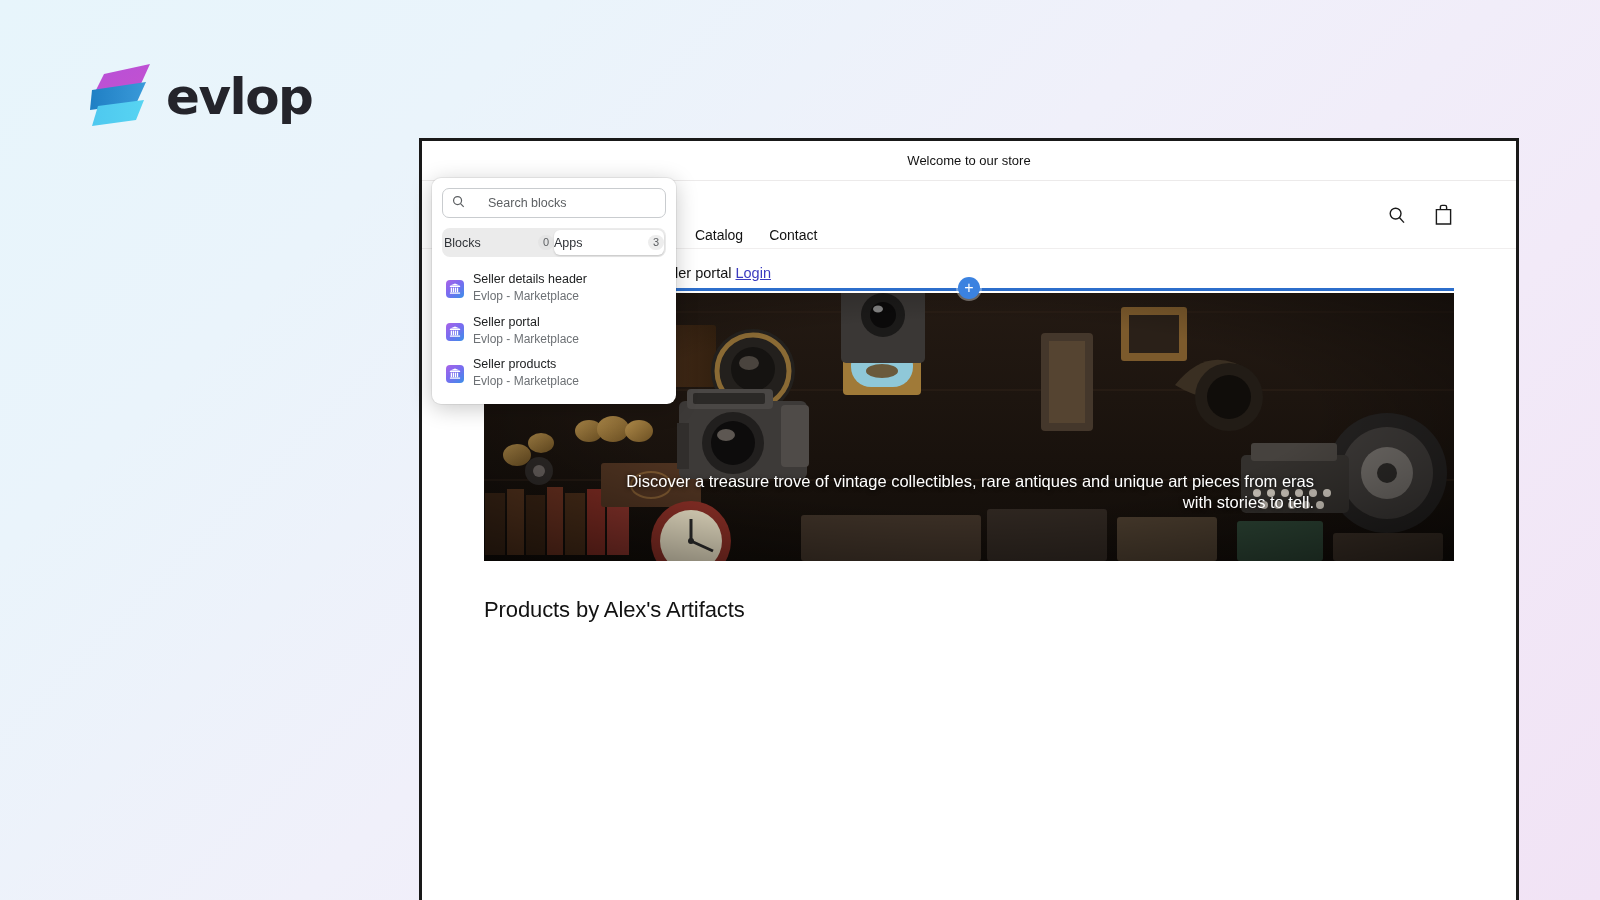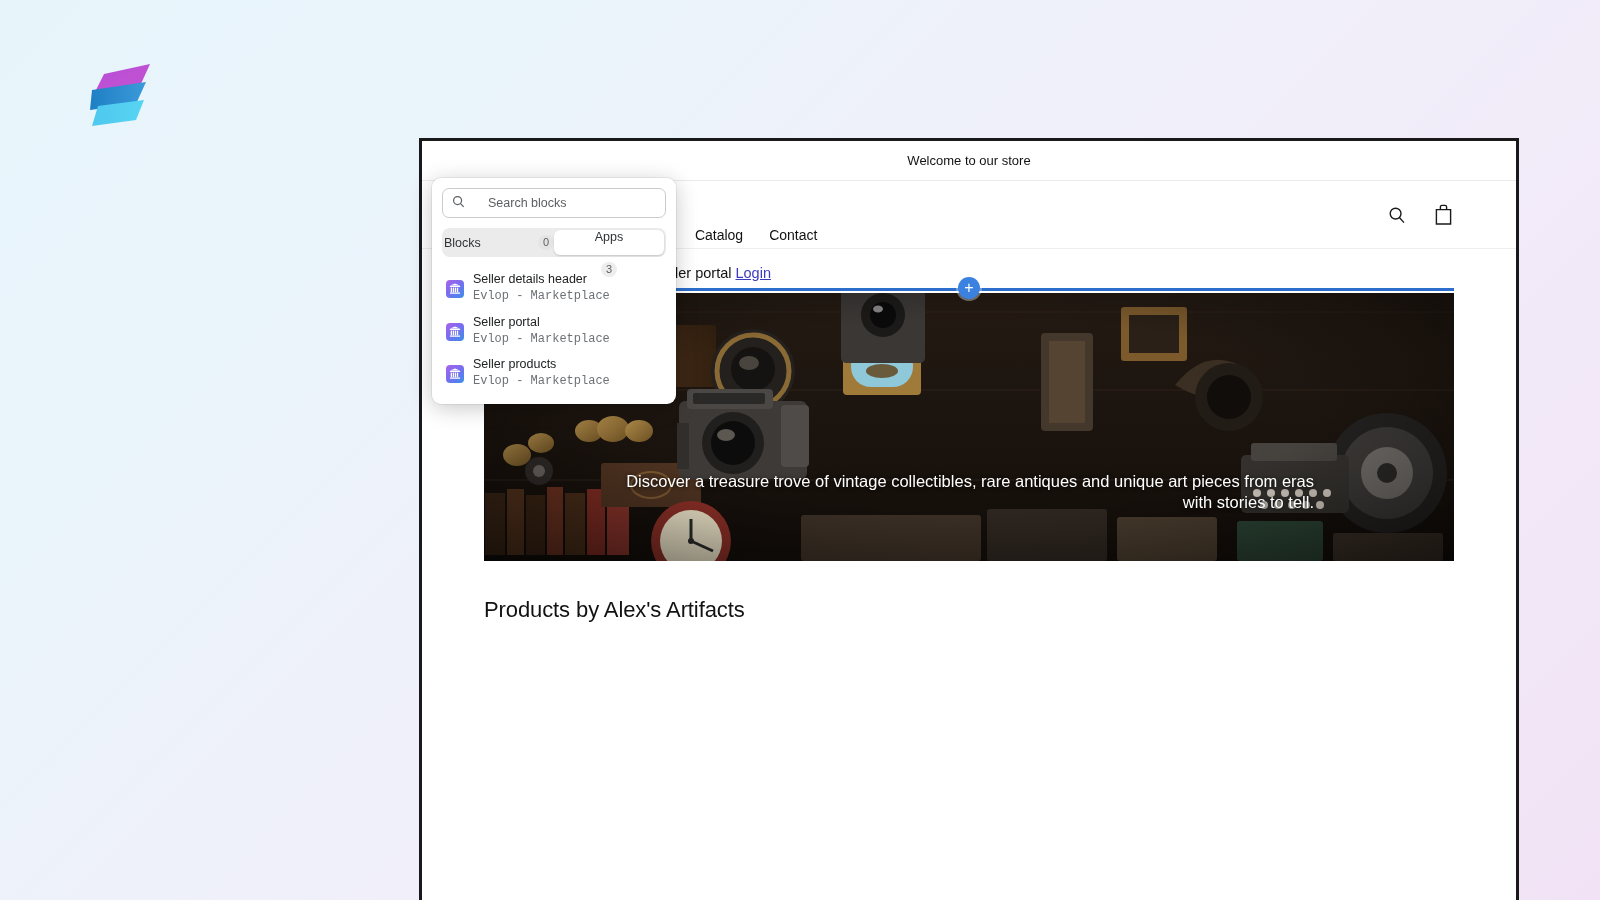--- a/index.html
+++ b/index.html
@@ -255,21 +255,20 @@
     align-items: center;
     justify-content: space-between;
     gap: 18px;
     font-size: 12.5px;
     color: #303338;
     cursor: pointer;
   }
   .pop-tab.active {
     background: #fff;
     box-shadow: 0 1px 2px rgba(0,0,0,0.16);
-    flex-direction: column;
   }
   .tab-count {
     font-size: 11px;
     color: #5c5f62;
     background: #e4e4e4;
     border-radius: 8px;
     padding: 0px 5px;
     line-height: 15px;
   }
   .pop-tab.active .tab-count { background: #ededed; }
@@ -294,21 +293,20 @@
   }
   .app-title {
     font-size: 12.5px;
     color: #202223;
     line-height: 1.35;
   }
   .app-sub {
     font-size: 12px;
     color: #6d7175;
     line-height: 1.4;
-    font-family: Liberation Mono, monospace;
   }
   .pop-footer {
     font-size: 12px;
     color: #42474c;
     line-height: 1.5;
     padding: 6px 4px 2px;
   }
   .pop-footer a { color: #2c42b5; }
 </style>
 </head>
@@ -329,20 +327,21 @@
         </linearGradient>
         <linearGradient id="g3" x1="0" y1="0" x2="1" y2="0">
           <stop offset="0" stop-color="#4ec8ef"></stop>
             <stop offset="1" stop-color="#57d4f2"></stop>
         </linearGradient>
       </defs>
       <polygon points="16,12 62,2 52,24 6,32" fill="url(#g1)"></polygon>
       <polygon points="4,28 58,20 48,42 2,48" fill="url(#g2)"></polygon>
       <polygon points="10,44 56,38 48,58 4,64" fill="url(#g3)"></polygon>
     </svg>
+    <div class="logo-word">evlop</div>
   </div>
 
 </div>
 
 <div class="window">
 
   <div class="announce">
     <span>Welcome to our store</span>
   </div>
 

